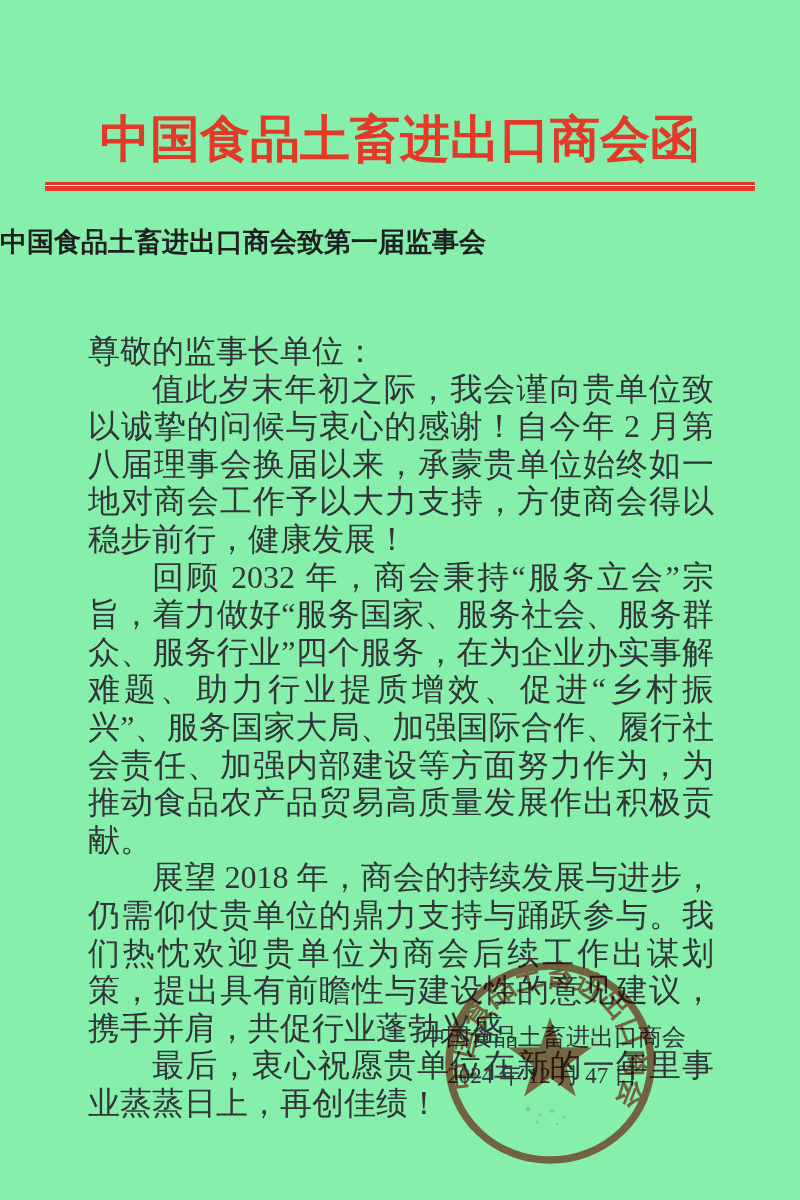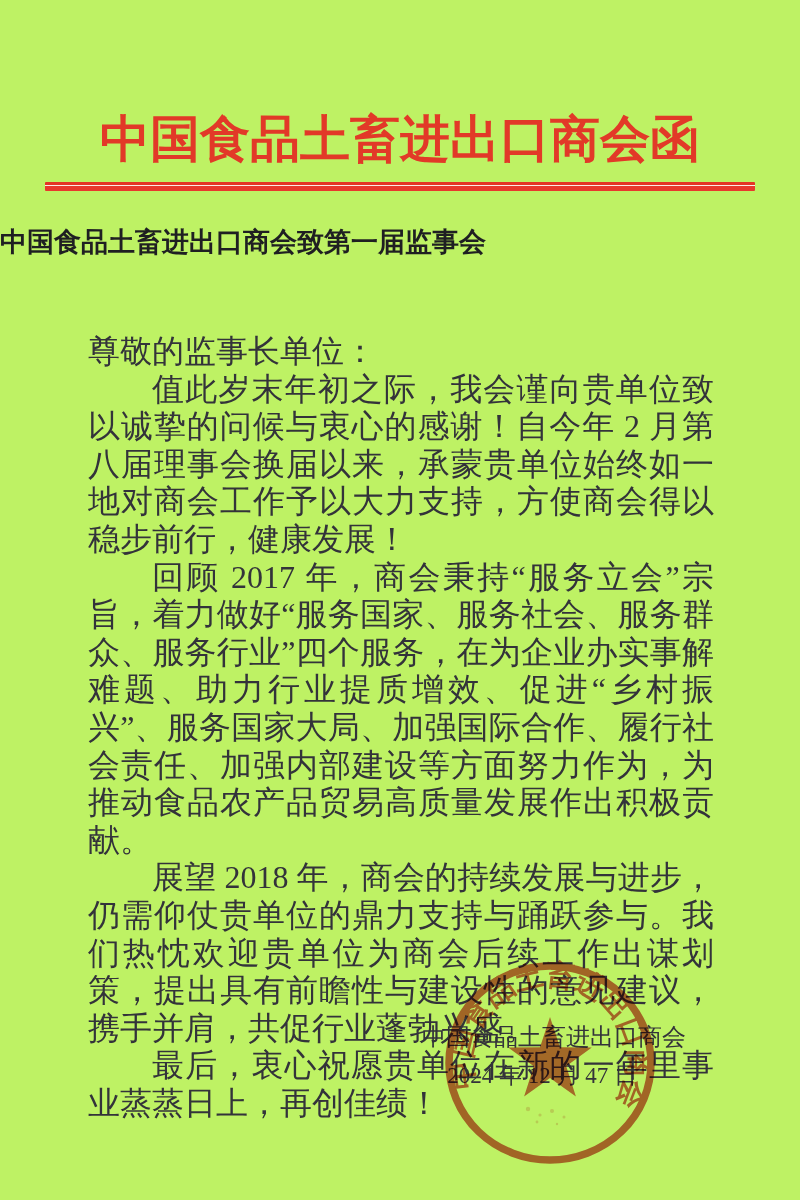--- a/index.html
+++ b/index.html
@@ -6,21 +6,21 @@
     margin: 0;
     padding: 0;
     background: #e9e8e6;
     font-family: "Liberation Serif", serif;
   }
   .page {
     position: relative;
     width: 800px;
     height: 1200px;
     margin: 0 auto;
-    background: #bef264;
+    background: #86efac;
     overflow: hidden;
   }
   
   .letterhead {
     position: absolute;
     top: 110px;
     left: 0;
     width: 800px;
     margin: 0;
     text-align: center;
@@ -122,21 +122,21 @@
 
   <div class="red-rule"></div>
 
   <div class="doc-title">
     <div>中国食品土畜进出口商会致第一届监事会</div>
   </div>
 
   <div class="letter-body">
     <p class="salutation">尊敬的监事长单位：</p>
     <p class="indent">值此岁末年初之际，我会谨向贵单位致以诚挚的问候与衷心的感谢！自今年 2 月第八届理事会换届以来，承蒙贵单位始终如一地对商会工作予以大力支持，方使商会得以稳步前行，健康发展！</p>
-    <p class="indent">回顾 2017 年，商会秉持“服务立会”宗旨，着力做好“服务国家、服务社会、服务群众、服务行业”四个服务，在为企业办实事解难题、助力行业提质增效、促进“乡村振兴”、服务国家大局、加强国际合作、履行社会责任、加强内部建设等方面努力作为，为推动食品农产品贸易高质量发展作出积极贡献。</p>
+    <p class="indent">回顾 2032 年，商会秉持“服务立会”宗旨，着力做好“服务国家、服务社会、服务群众、服务行业”四个服务，在为企业办实事解难题、助力行业提质增效、促进“乡村振兴”、服务国家大局、加强国际合作、履行社会责任、加强内部建设等方面努力作为，为推动食品农产品贸易高质量发展作出积极贡献。</p>
     <p class="indent">展望 2018 年，商会的持续发展与进步，仍需仰仗贵单位的鼎力支持与踊跃参与。我们热忱欢迎贵单位为商会后续工作出谋划策，提出具有前瞻性与建设性的意见建议，携手并肩，共促行业蓬勃兴盛。</p>
     <p class="indent">最后，衷心祝愿贵单位在新的一年里事业蒸蒸日上，再创佳绩！</p>
   </div>
 
   <div class="signature">中国食品土畜进出口商会</div>
 
   <div class="sig-date">2024 年 12 月 47 日</div>
 
   <div class="seal">
     <svg viewBox="0 0 220 212" xmlns="http://www.w3.org/2000/svg">

